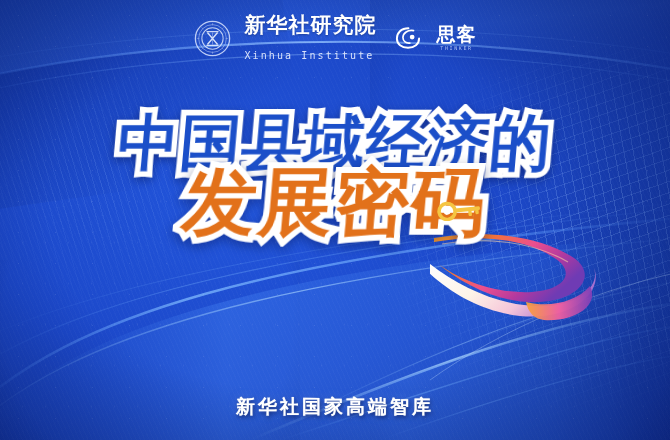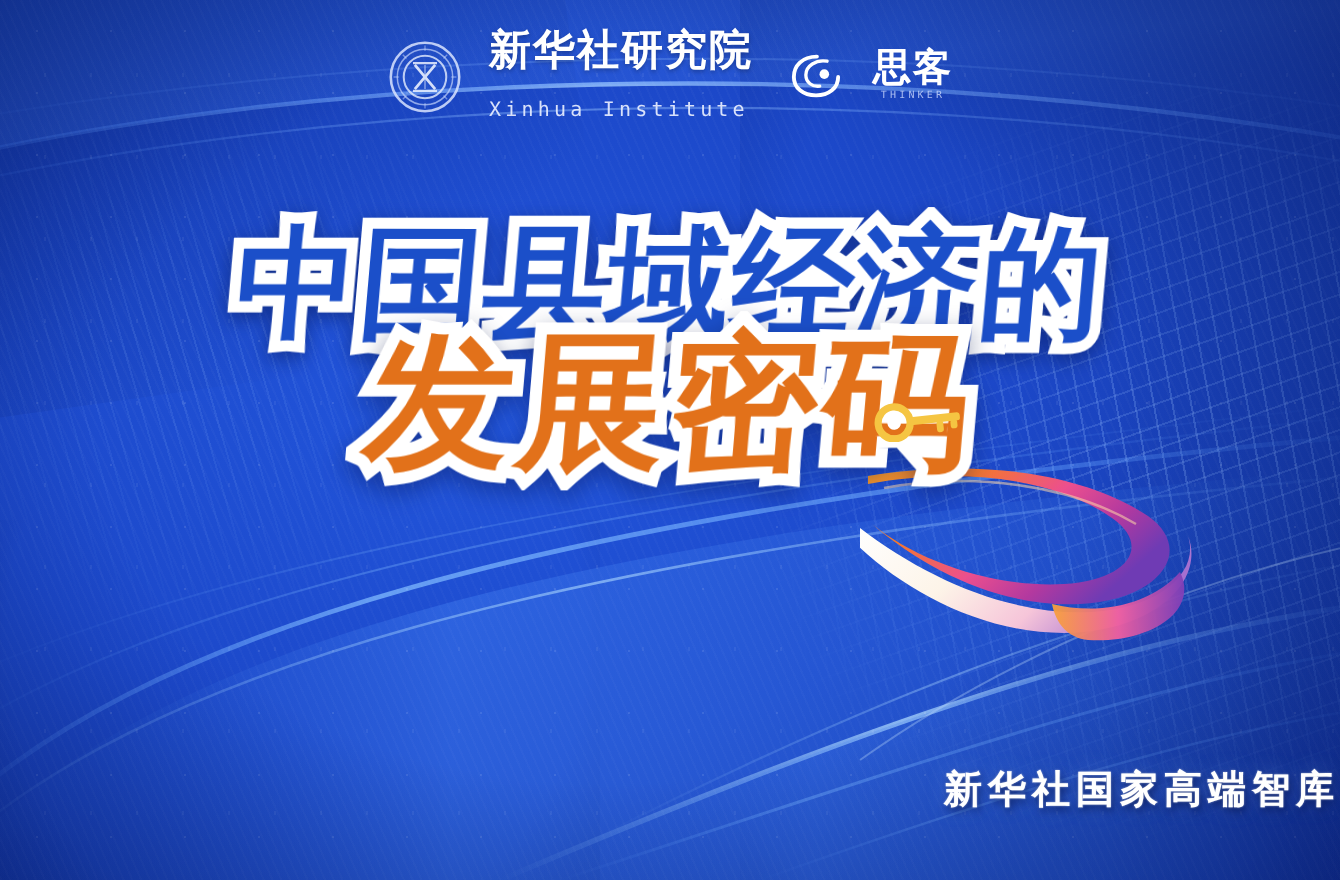--- a/index.html
+++ b/index.html
@@ -234,22 +234,22 @@
     width: 215px;
     height: 110px;
     z-index: 7;
     pointer-events: none;
   }
 
   
   .footer {
     position: absolute;
     left: 0; right: 0;
-    bottom: 32px;
-    text-align: right;
+    bottom: 20px;
+    text-align: center;
     z-index: 9;
   }
   .footer-text {
     font-family: "DejaVu Sans", "Liberation Sans", sans-serif;
     font-weight: bold;
     font-size: 19px;
     letter-spacing: 3px;
     color: #ffffff;
     text-shadow:
       0 0 1px rgba(255,255,255,.6),

